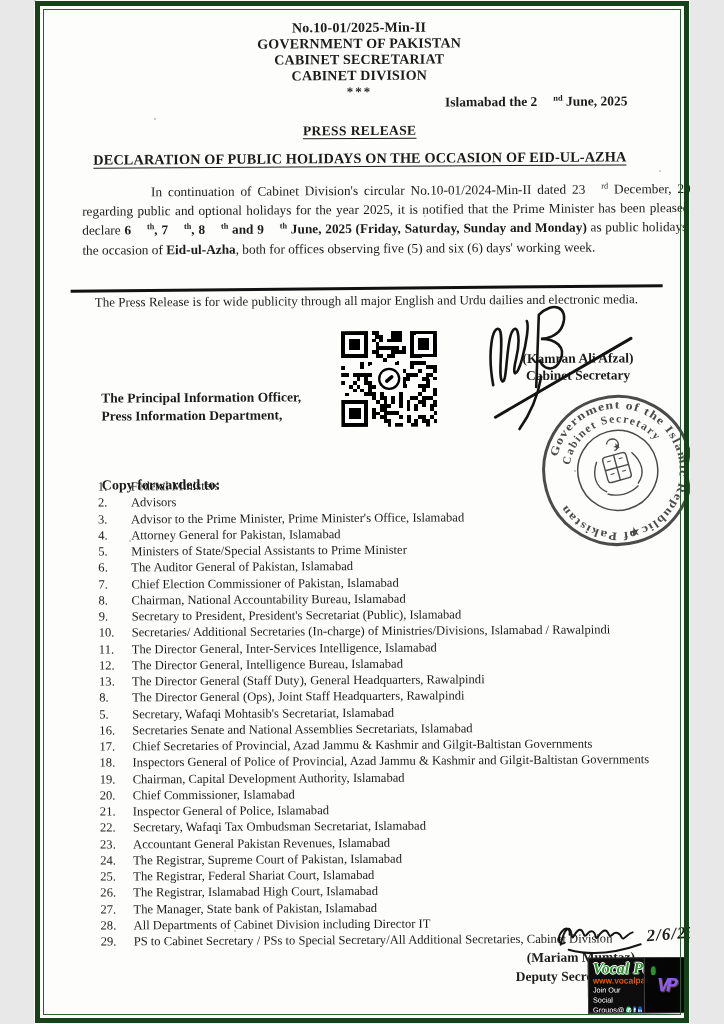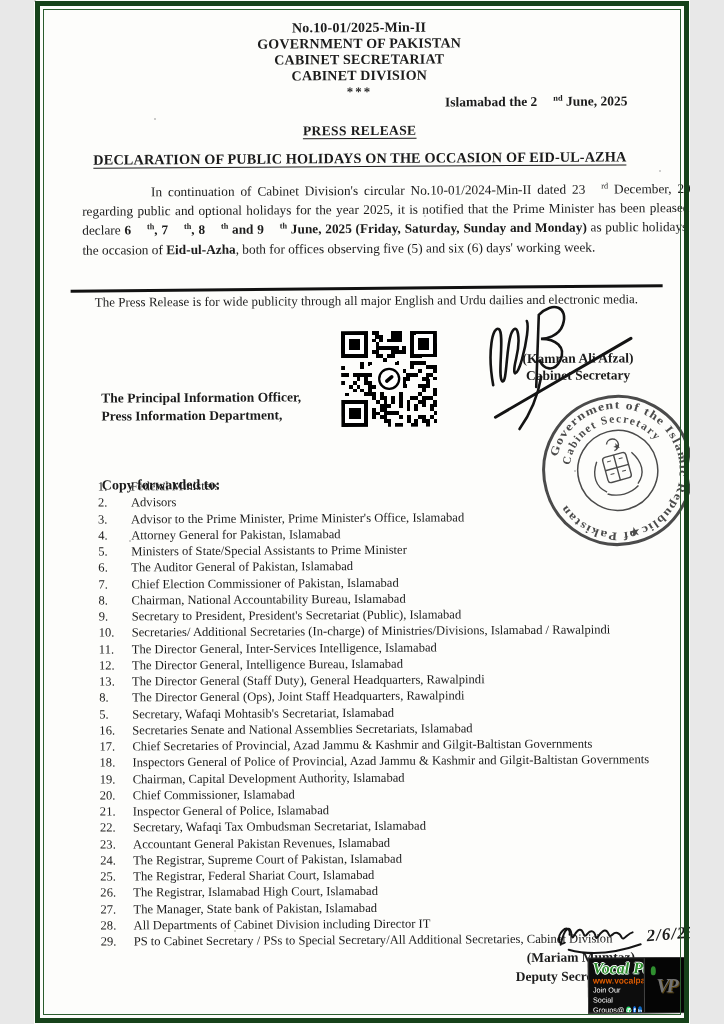--- a/index.html
+++ b/index.html
@@ -57,22 +57,22 @@
   .wm-brand{font-family:"Liberation Serif",serif;font-style:italic;font-weight:bold;font-size:16px;
       color:#2f8f2f;white-space:nowrap;line-height:17px;
       text-shadow:-1px 0 #fff,1px 0 #fff,0 -1px #fff,0 1px #fff,1px 1px 0 #063;}
   .wm-url{font-size:8.5px;font-weight:normal;color:#ff6a00;letter-spacing:.3px;line-height:9px;
       text-shadow:0 0 1px #803300;}
   .wm-social{display:flex;align-items:flex-end;gap:2px;font-size:7.3px;color:#fff;line-height:10px;}
   .soc{width:9px;height:9px;border-radius:50%;display:inline-flex;align-items:center;justify-content:center;
       color:#fff;font-size:6px;font-weight:bold;line-height:9px;}
   .wm-logo{flex:0 0 42px;background:#050505;border-left:1px solid #444;display:flex;
       align-items:center;justify-content:center;position:relative;}
-  .wm-vp{font-family:Liberation Serif, serif;font-style:italic;font-weight:bold;font-size:20px;
-      color:#737373;letter-spacing:-3px;text-shadow:1px 1px 0 #5a4510;}
+  .wm-vp{font-family:Liberation Mono, monospace;font-style:italic;font-weight:bold;font-size:20px;
+      color:#8b5cf6;letter-spacing:-3px;text-shadow:1px 1px 0 #5a4510;}
   .wm-vp::before{content:"";position:absolute;left:6px;top:8px;width:5px;height:9px;
       background:#2f8f2f;border-radius:50% 50% 40% 40%;}
 </style>
 </head>
 <body>
 
 <div class="page">
   <div class="frame-outer"></div>
   <div class="frame-inner"></div>
   <div class="speckles"></div>

